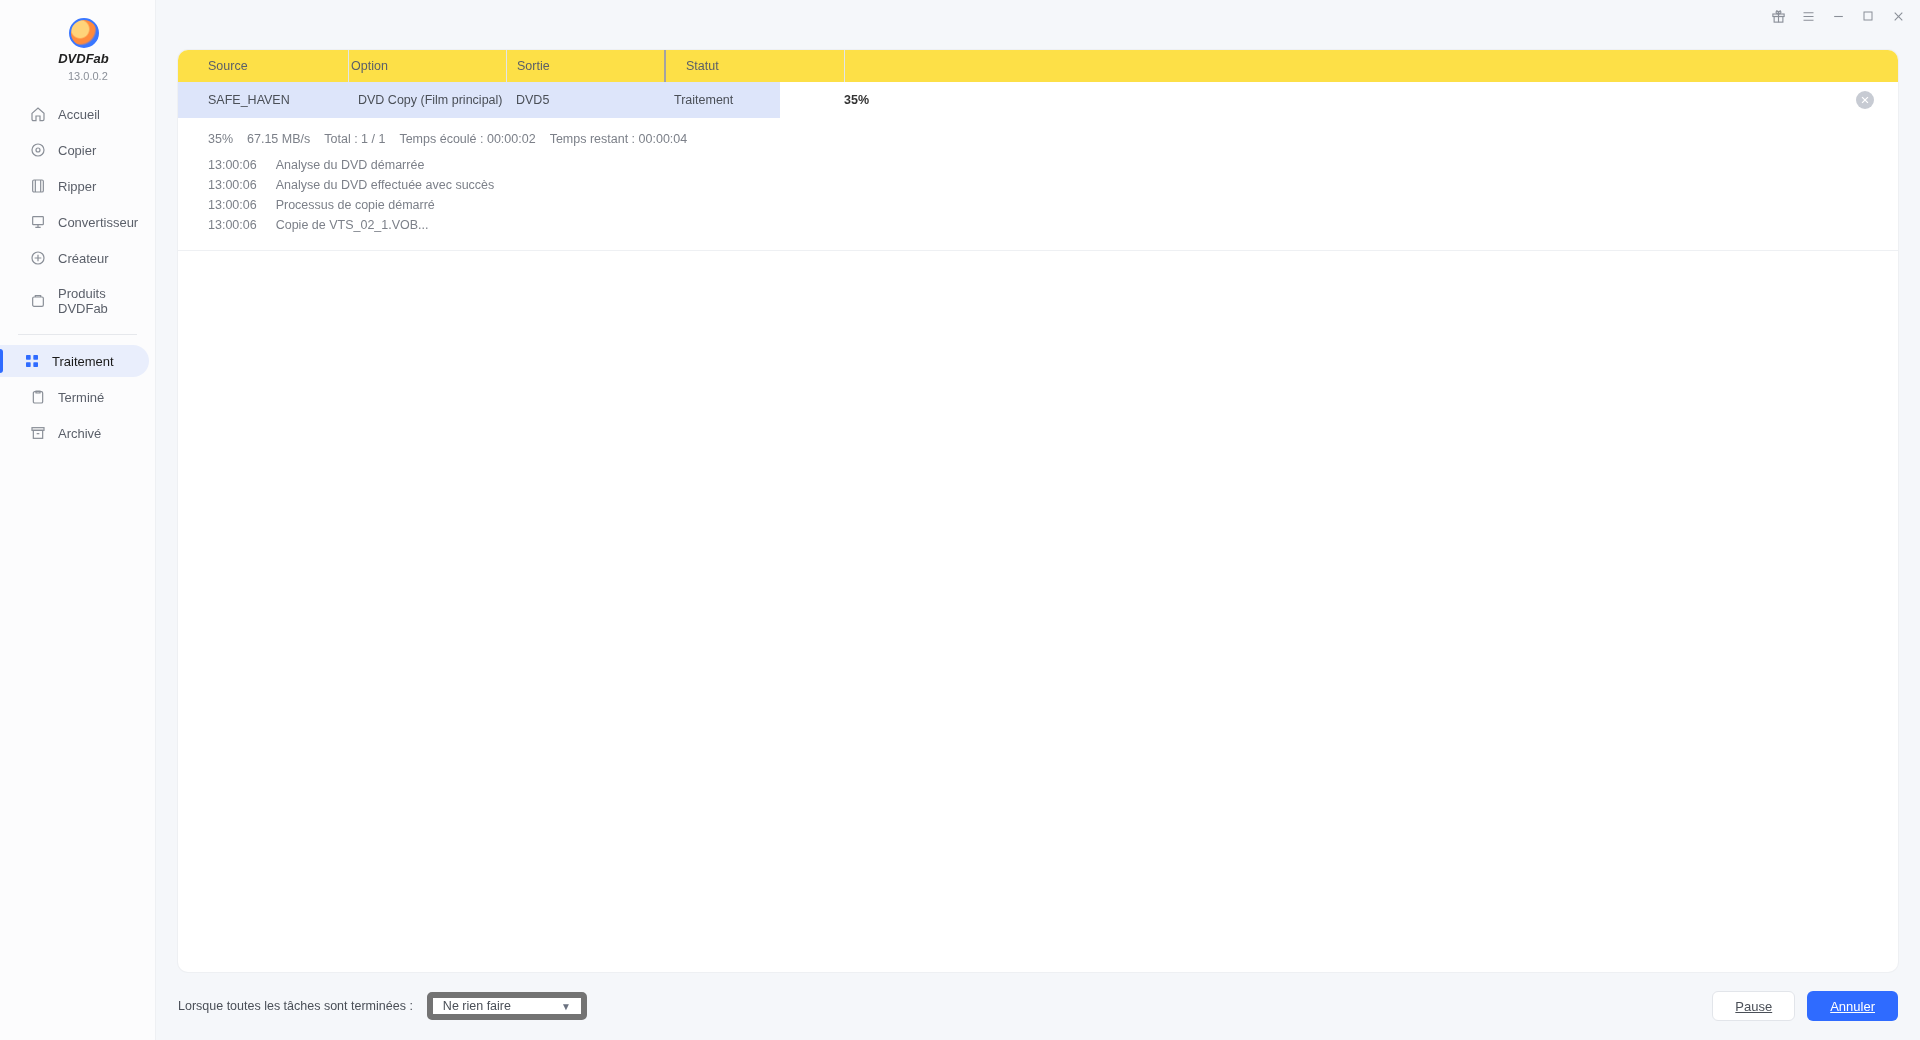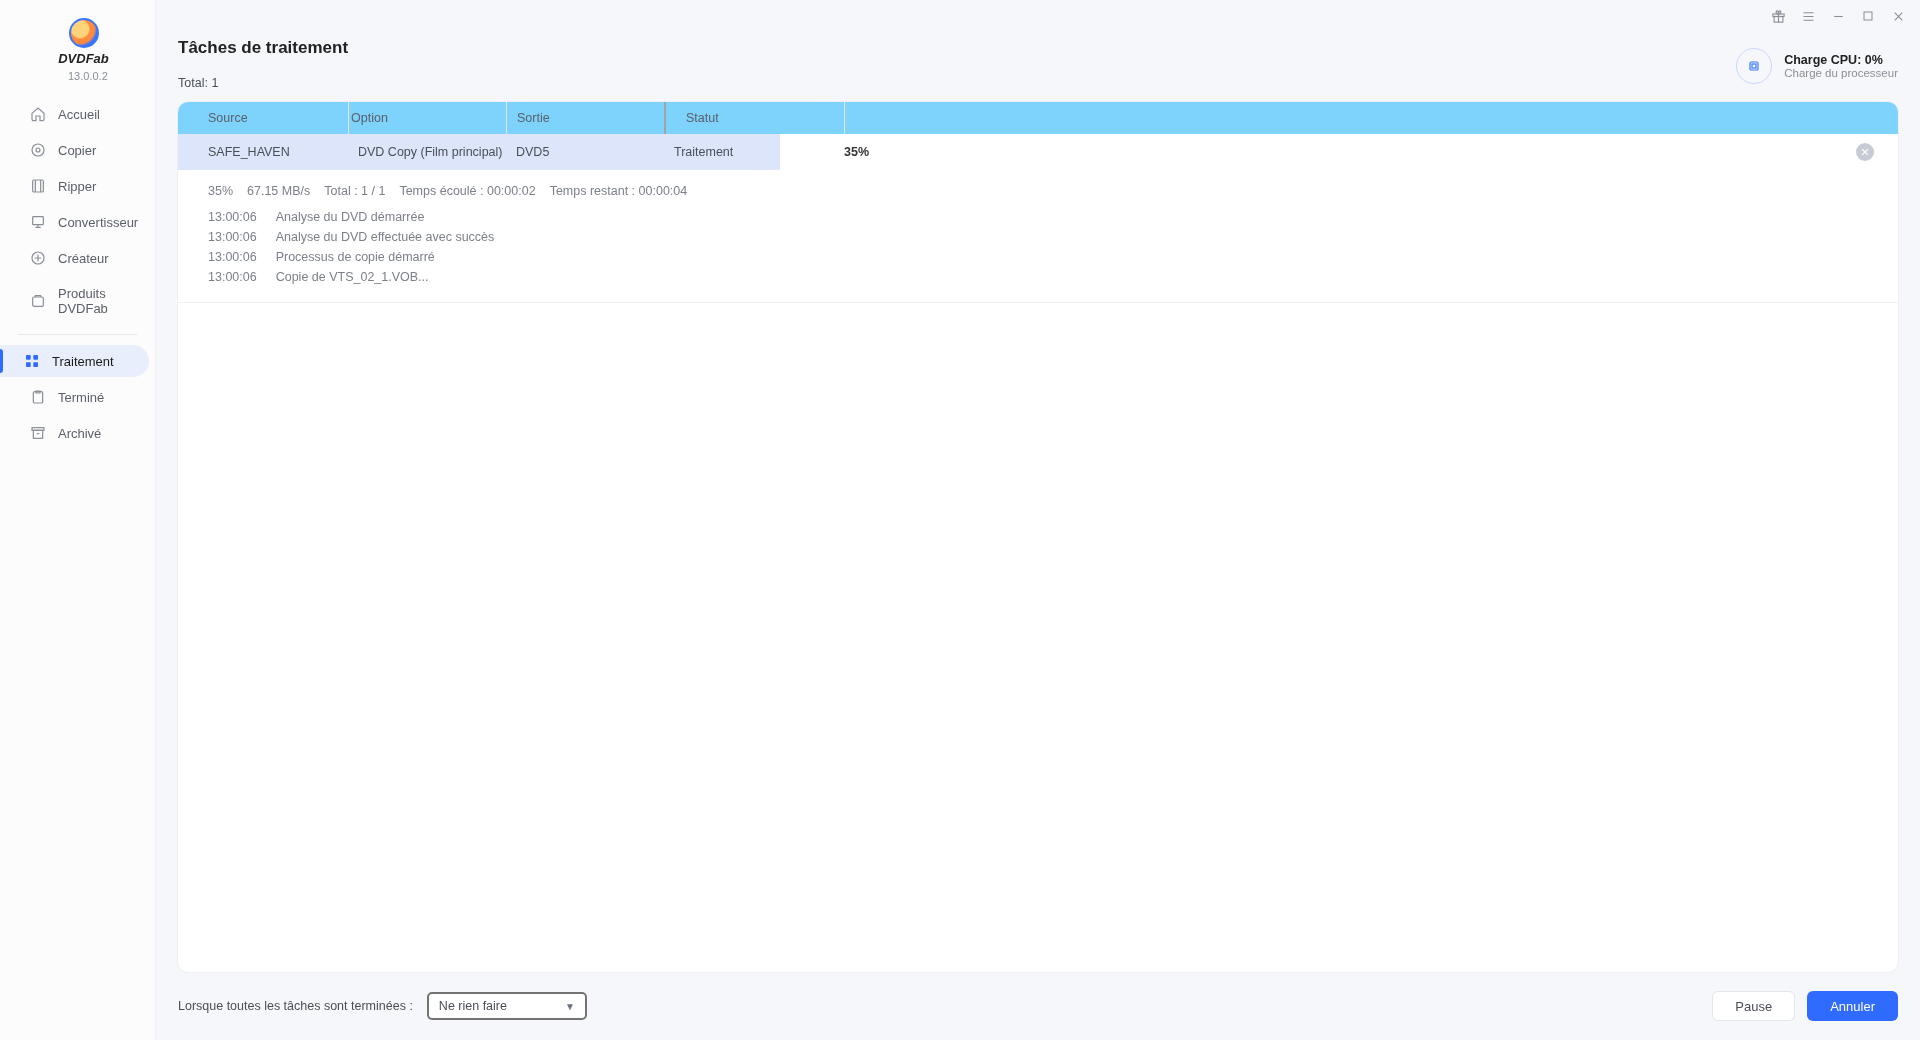--- a/index.html
+++ b/index.html
@@ -122,21 +122,21 @@
   border-radius: 10px;
   box-shadow: 0 0 0 1px #eef0f3;
   flex: 1;
   display: flex;
   flex-direction: column;
   overflow: hidden;
   min-height: 0;
 }
 .thead {
   display: flex;
-  background: #7dd3fc;
+  background: #fde047;
   font-size: 12.5px;
   color: #5a5f69;
   height: 32px;
   align-items: center;
 }
 .col-source { width: 170px; padding-left: 30px; }
 .col-option { width: 158px; border-left: 1px solid #e2e5ea; padding-left: 2px; height: 100%; display:flex; align-items:center;}
 .col-sortie { width: 158px; border-left: 1px solid #e2e5ea; padding-left: 10px; height: 100%; display:flex; align-items:center;}
 .col-statut { width: 180px; border-left: 2px solid #a3a3a3; padding-left: 20px; height: 100%; display:flex; align-items:center;text-align:right;}
 .col-rest   { flex: 1; border-left: 1px solid #e2e5ea; height: 100%;}
@@ -178,39 +178,40 @@
   align-items: center;
   font-size: 12.5px;
   color: #4a4f57;
 }
 .select-wrap {
   position: relative;
   margin-left: 14px;
 }
 .select-box {
   width: 160px; height: 28px;
-  border: 2px solid #737373;
+  border: 6px solid #737373;
   border-radius: 5px;
   background: #fff;
   display: flex; align-items: center;
   padding: 0 10px;
   color: #4a4f57;
   font-size: 12.5px;
   justify-content: space-between;
   cursor: pointer;
 }
 .select-caret { color: #6b7280; font-size: 10px;}
 .footer-spacer { flex: 1; }
 .btn {
   height: 30px; padding: 0 22px;
   border-radius: 6px;
   font-size: 13px;
   display: inline-flex; align-items: center; justify-content: center;
   cursor: pointer;
   border: 1px solid transparent;
+  text-decoration: underline;
 }
 .btn-ghost { background: #fff; border: 1px solid #e2e5ea; color: #4a4f57; margin-right: 12px;}
 .btn-primary { background: #2f6bff; color: #fff; }
 </style>
 </head>
 <body>
 
 <aside class="sidebar">
   <div class="logo-block">
     <div class="logo-img"></div>
@@ -332,41 +333,20 @@
         </svg>
     </span>
     <span class="titlebar-btn">
       <svg width="13" height="13" viewBox="0 0 24 24" fill="none" stroke="currentColor" stroke-width="2">
           <path d="M5 5l14 14M19 5L5 19"></path>
         </svg>
     </span>
   </div>
 
   <div class="content">
-    <div class="page-head-row">
-      <div>
-        <div class="page-title">Tâches de traitement</div>
-        <div class="total-line">
-          <span>Total:</span>
-          <span>1</span>
-        </div>
-      </div>
-      <div class="cpu-block">
-        <div class="cpu-ring">
-          <svg width="16" height="16" viewBox="0 0 24 24" fill="none" stroke="currentColor" stroke-width="1.8">
-              <rect x="6" y="6" width="12" height="12" rx="2"></rect>
-              <rect x="9" y="9" width="6" height="6"></rect>
-            </svg>
-        </div>
-        <div class="cpu-text">
-          <div class="cpu-title">Charge CPU: 0%</div>
-          <div class="cpu-sub">Charge du processeur</div>
-        </div>
-      </div>
-    </div>
 
     <div class="panel">
       <div class="thead">
         <div class="col-source">Source</div>
         <div class="col-option">Option</div>
         <div class="col-sortie">Sortie</div>
         <div class="col-statut">Statut</div>
         <div class="col-rest"></div>
       </div>
 

